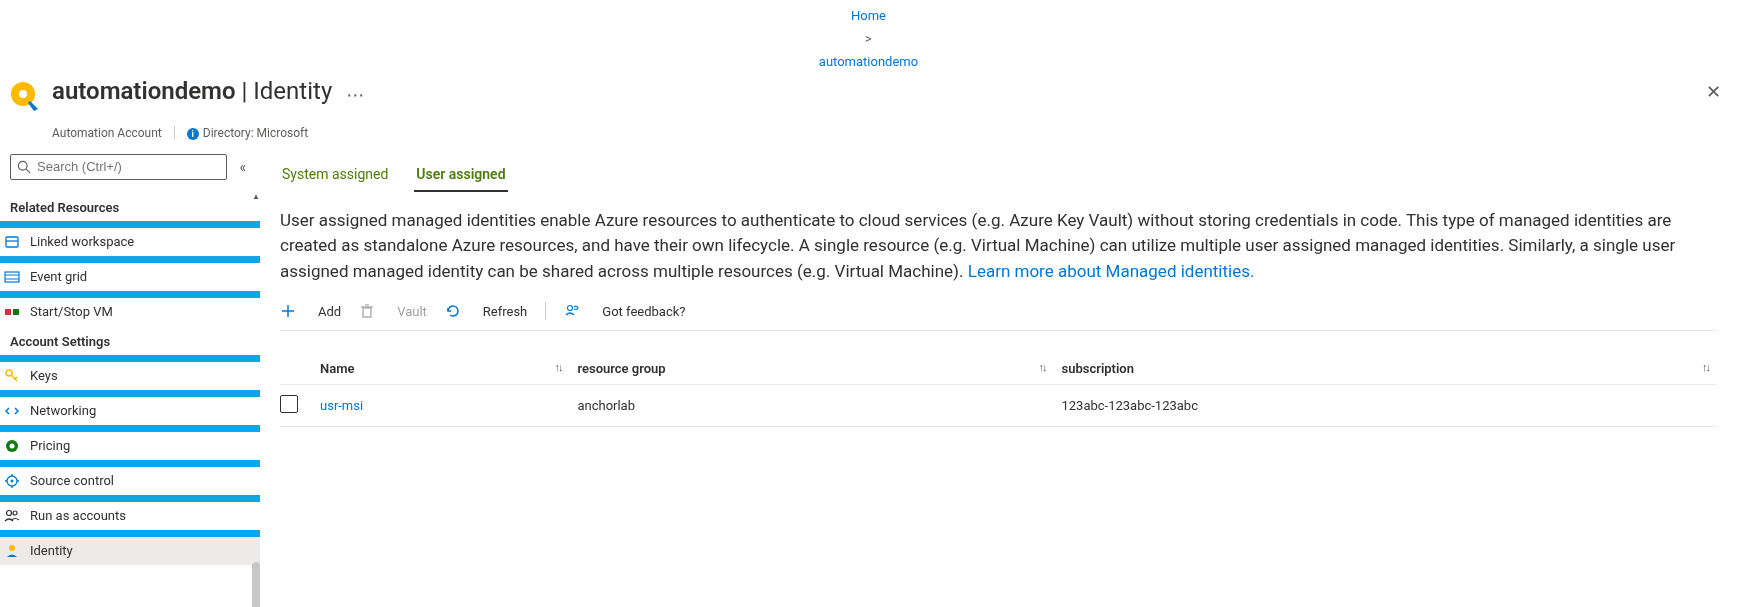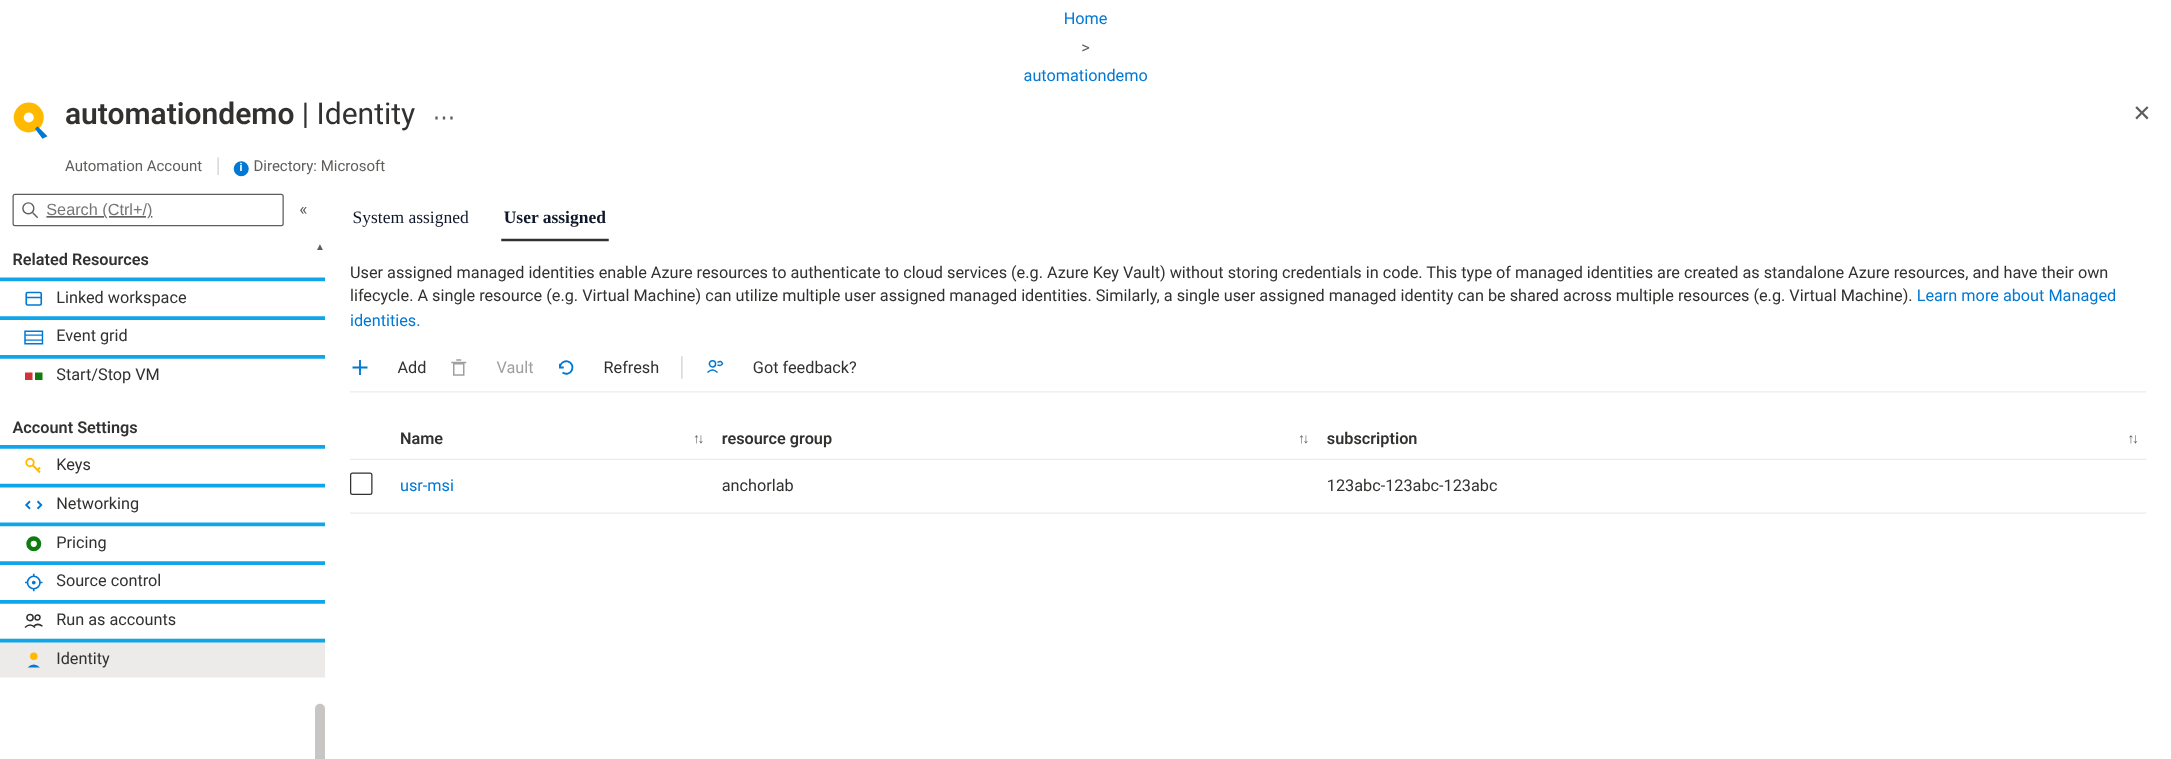--- a/index.html
+++ b/index.html
@@ -119,21 +119,20 @@
     border-radius: 2px;
     padding: 2px 6px;
     height: 26px;
     font-size: 13px;
     color: #605e5c;
   }
   .search-box svg { width:14px; height:14px; margin-right:6px; fill:#605e5c;}
   .search-box input {
     border:none; outline:none; flex:1; font-size:13px; color:#323130;
     background:transparent;
-    text-decoration:underline;
   }
   .collapse-caret {
     color:#605e5c;
     cursor:pointer;
     font-size:14px;
     padding:4px;
   }
 
   .nav-scroll {
     position: relative;
@@ -169,25 +168,25 @@
 
   .nav-section-title {
     font-size: 13px;
     font-weight: 600;
     padding: 8px 10px 6px 10px;
   }
   .nav-list { list-style:none; }
   .nav-item {
     display:flex;
     align-items:center;
-    padding: 6px 19px;
+    padding: 6px 4px;
     gap: 10px;
     cursor:pointer;
     font-size:13px;
-    border-top: 3px solid #0ea5e9;
+    border-top: 7px solid #0ea5e9;
   }
   .nav-item.selected { background:#edebe9; }
   .nav-item .nav-icon {
     width:16px; height:16px;
     display:flex; align-items:center; justify-content:center;
     flex-shrink:0;
   }
 
   
   .main {
@@ -197,37 +196,36 @@
   }
   .tabs {
     display:flex;
     gap: 24px;
     border-bottom: 0;
     margin-top: 8px;
   }
   .tab {
     padding: 8px 2px 10px 2px;
     font-size:14px;
-    color:#0f172a;
+    color:#4d7c0f;
     cursor:pointer;
     position:relative;
-    font-family:Liberation Serif, serif;
   }
   .tab.active {
     font-weight:600;
   }
   .tab.active::after {
     content:"";
     position:absolute;
     left:0; right:0; bottom:0;
     height:2px;
     background:#323130;
   }
   .desc {
-    font-size:13px;
+    font-size:17px;
     color:#323130;
     line-height:1.5;
     margin-top:16px;
   }
   .desc a { color:#0078d4; }
 
   .toolbar {
     display:flex;
     align-items:center;
     gap: 18px;
@@ -353,21 +351,21 @@
           <span class="nav-icon">
               <svg viewBox="0 0 16 16">
                 <rect x="1" y="5" width="6" height="6" fill="#d13438"></rect>
                 <rect x="9" y="5" width="6" height="6" fill="#107c10"></rect>
               </svg>
             </span>
           <span>Start/Stop VM</span>
         </li>
       </ul>
 
-      <div class="nav-section-title" style="margin-top:12px">Account Settings</div>
+      <div class="nav-section-title" style="margin-top:0">Account Settings</div>
       <ul class="nav-list">
         <li class="nav-item">
           <span class="nav-icon">
               <svg viewBox="0 0 16 16">
                 <circle cx="5" cy="5" r="3" fill="none" stroke="#ffb900" stroke-width="1.5"></circle>
                 <line x1="7" y1="7" x2="13" y2="13" stroke="#ffb900" stroke-width="1.5"></line>
                 <line x1="11" y1="11" x2="13" y2="9" stroke="#ffb900" stroke-width="1.5"></line>
               </svg>
             </span>
           <span>Keys</span>

